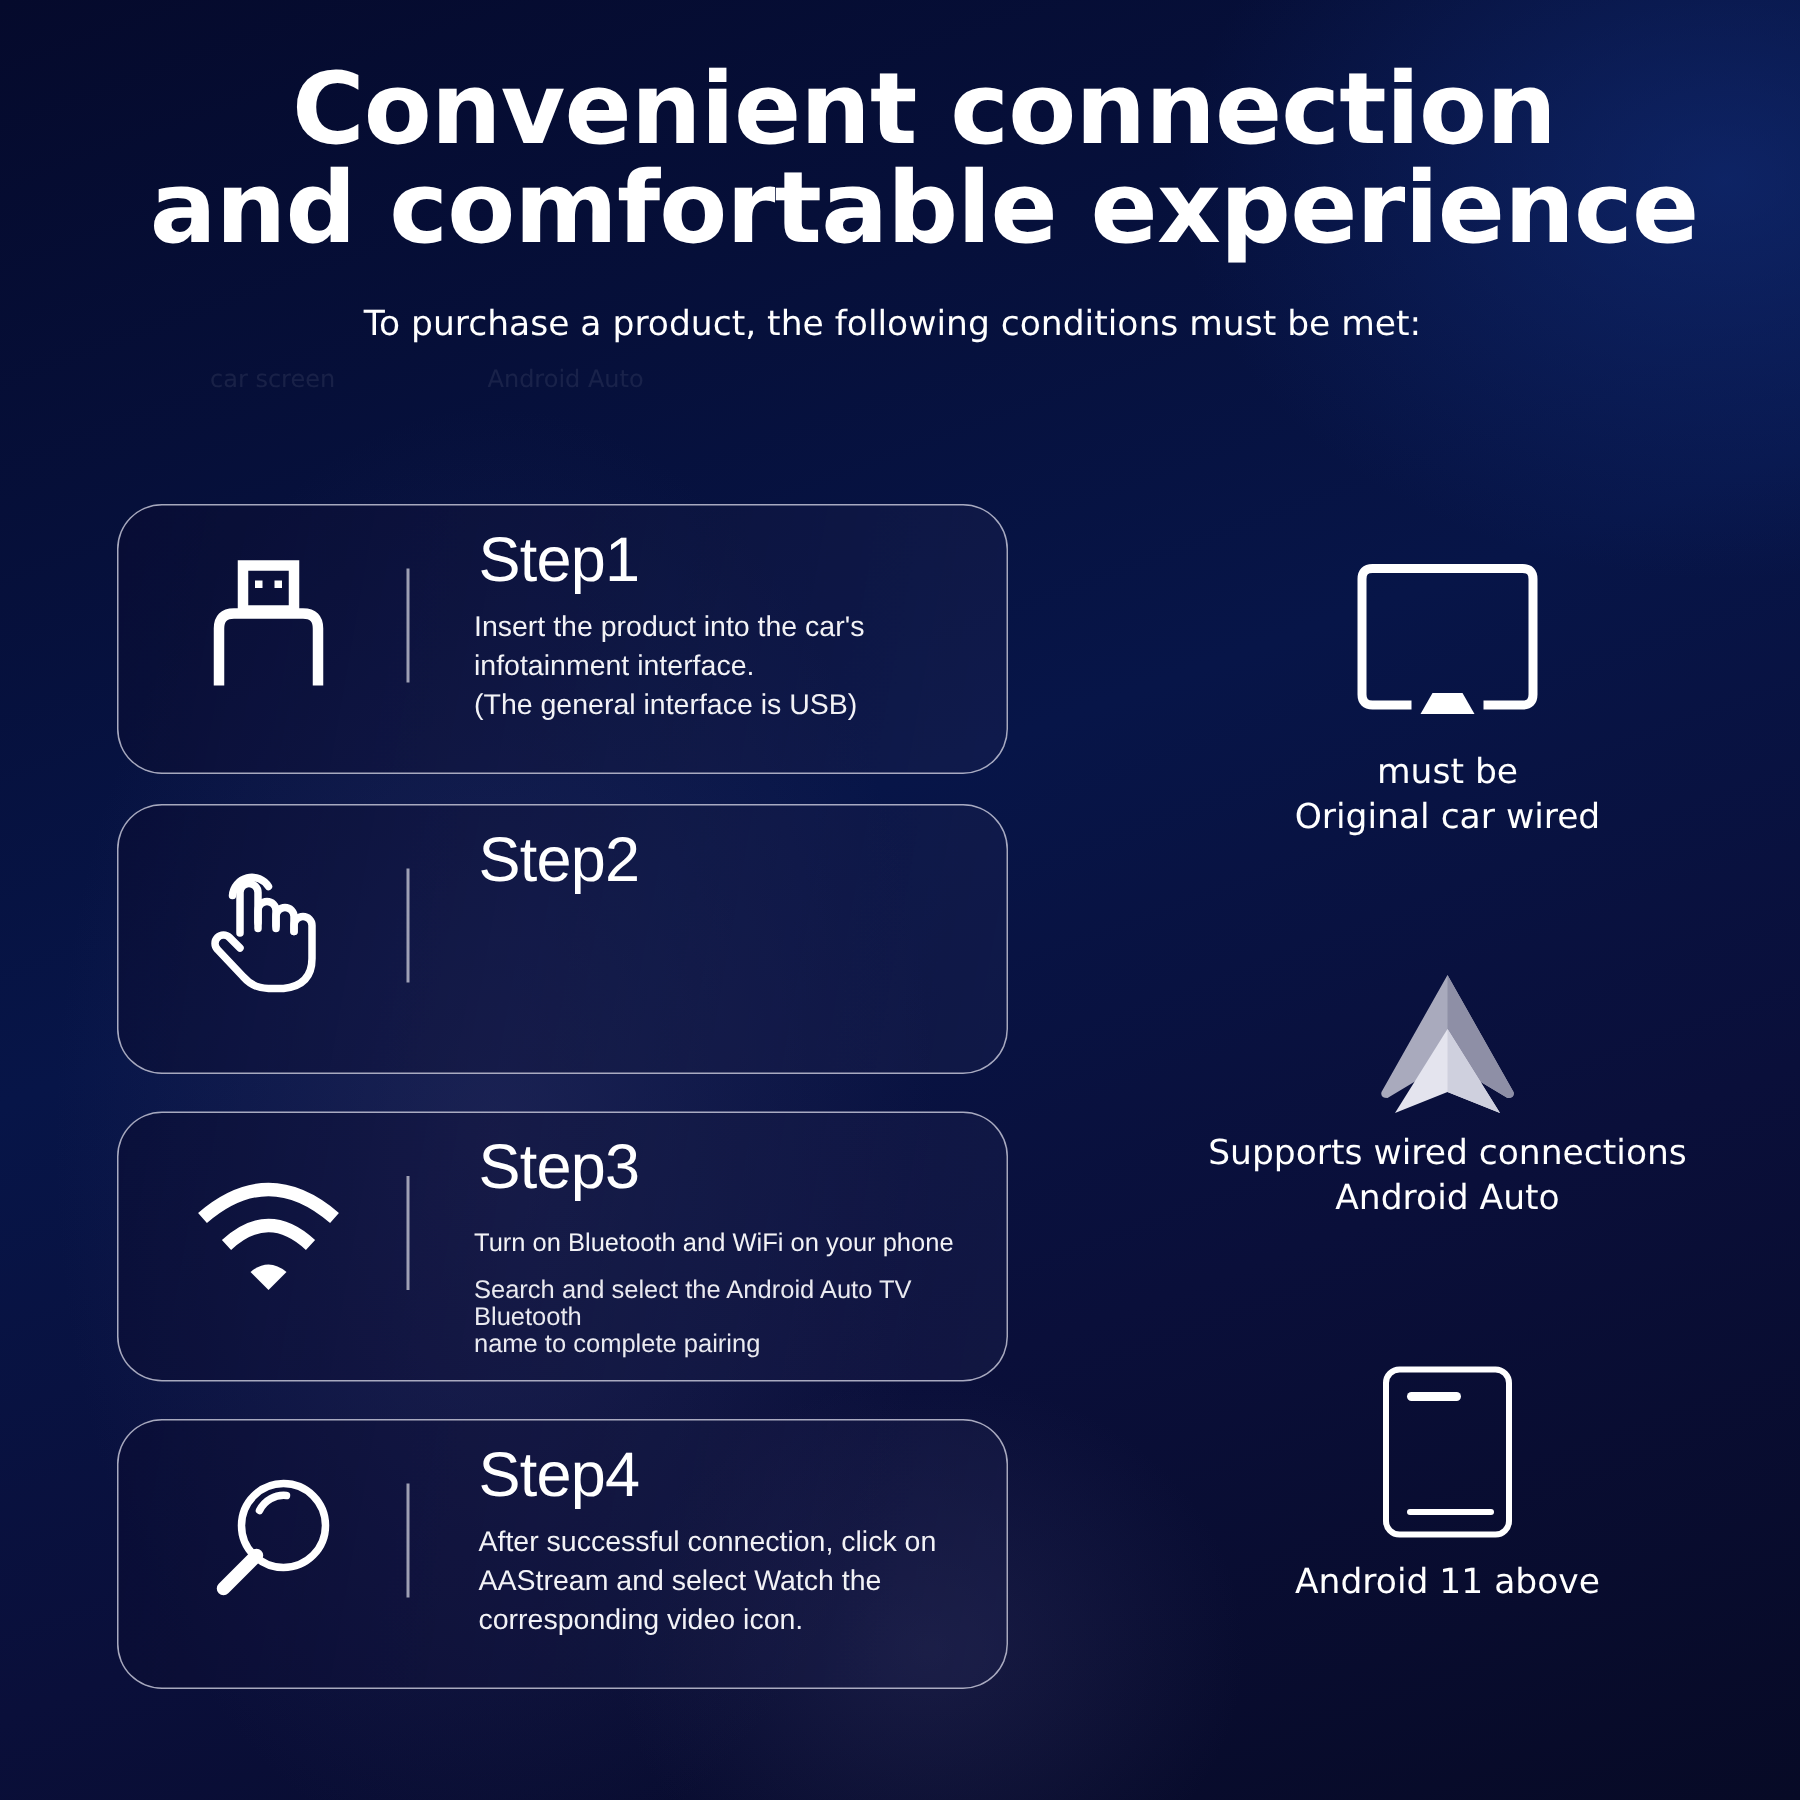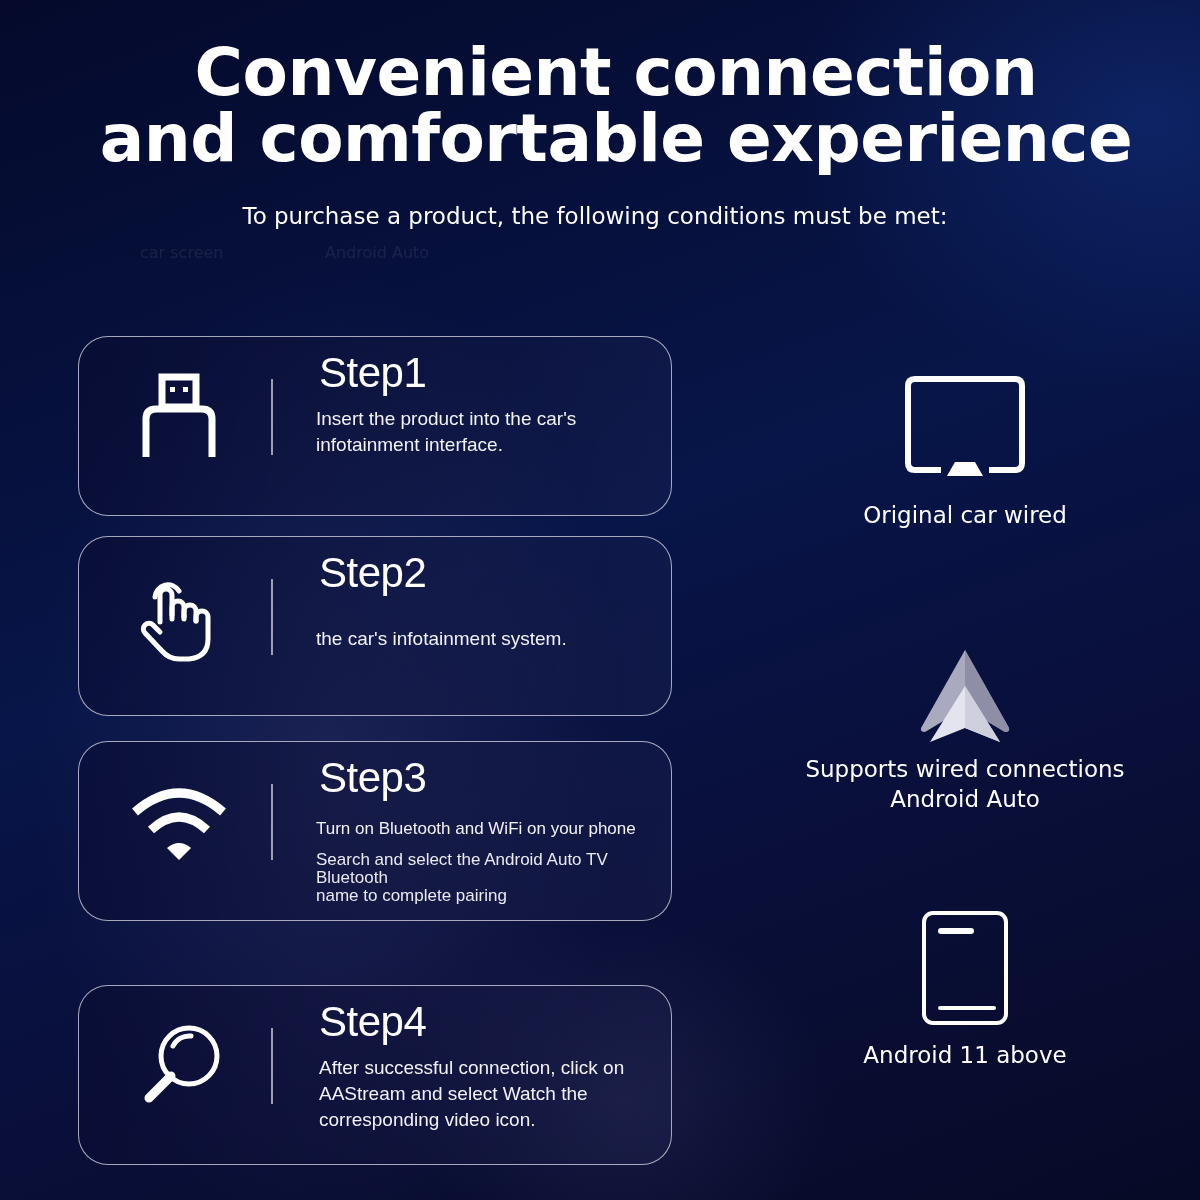--- a/index.html
+++ b/index.html
@@ -72,60 +72,60 @@
       <rect x="41" y="20" width="5" height="5" fill="#fff"></rect>
       <rect x="54" y="20" width="5" height="5" fill="#fff"></rect>
       <path d="M17 90 V52 Q17 42 27 42 H73 Q83 42 83 52 V90" fill="none" stroke="#fff" stroke-width="7"></path>
     </svg>
   </div>
   <div class="divider"></div>
   <div class="step-title">Step1</div>
   <div class="desc" style="top:69px">
     <div>Insert the product into the car's</div>
     <div>infotainment interface.</div>
+    <div>(The general interface is USB)</div>
   </div>
 </div>
 
 <div class="step" style="top:536px">
   <div class="icon">
     <svg width="100" height="100" viewBox="0 0 100 100">
       <g fill="none" stroke="#fff" stroke-width="5" stroke-linecap="round" stroke-linejoin="round">
         <path d="M26 30 A13 13 0 0 1 50 24"></path>
         <path d="M31 55 V28 A6 6 0 0 1 43 28 V52"></path>
         <path d="M43 48 V40 A6 6 0 0 1 55 40 V52"></path>
         <path d="M55 50 V44 A6 6 0 0 1 67 44 V54"></path>
         <path d="M67 54 V50 A6 6 0 0 1 79 50 V72 Q79 90 60 92 H50 Q40 92 33 84 L16 66 A5 5 0 0 1 24 58 L31 65"></path>
       </g>
     </svg>
   </div>
   <div class="divider"></div>
   <div class="step-title">Step2</div>
   <div class="desc" style="top:89px">
-    <div>the car's infotainment system.</div>
   </div>
 </div>
 
 <div class="step" style="top:741px">
   <div class="icon">
     <svg width="100" height="100" viewBox="0 0 100 100">
       <path d="M50 88 L38 76 Q50 66 62 76 Z" fill="#fff"></path>
       <path d="M22 58 Q50 32 78 58" fill="none" stroke="#fff" stroke-width="9"></path>
       <path d="M6 40 Q50 2 94 40" fill="none" stroke="#fff" stroke-width="9"></path>
     </svg>
   </div>
   <div class="divider"></div>
   <div class="step-title">Step3</div>
   <div class="desc" style="top:74px; font-size:17px">Turn on Bluetooth and WiFi on your phone</div>
   <div class="desc-small" style="top:109px">
     <div>Search and select the Android Auto TV Bluetooth</div>
     <div>name to complete pairing</div>
   </div>
 </div>
 
-<div class="step" style="top:985px">
+<div class="step" style="top:946px">
   <div class="icon">
     <svg width="100" height="100" viewBox="0 0 100 100">
       <circle cx="60" cy="40" r="28" fill="none" stroke="#fff" stroke-width="5"></circle>
       <path d="M44 30 A18 18 0 0 1 62 20" fill="none" stroke="#fff" stroke-width="5" stroke-linecap="round"></path>
       <path d="M42 60 L20 82" stroke="#fff" stroke-width="9" stroke-linecap="round"></path>
     </svg>
   </div>
   <div class="divider"></div>
   <div class="step-title">Step4</div>
   <div class="desc" style="top:69px; left:240px">
@@ -136,20 +136,21 @@
 </div>
 
 <div class="req" style="top:376px">
   <div style="height:124px">
     <svg width="124" height="100" viewBox="0 0 124 100">
       <path d="M38 94 H12 Q5 94 5 87 V10 Q5 3 12 3 H112 Q119 3 119 10 V87 Q119 94 112 94 H86" fill="none" stroke="#fff" stroke-width="6"></path>
       <path d="M44 100 L52 86 H72 L80 100 Z" fill="#fff"></path>
     </svg>
   </div>
   <div class="label">
+    <div>must be</div>
     <div>Original car wired</div>
   </div>
 </div>
 
 <div class="req" style="top:648px">
   <div style="height:106px">
     <svg width="100" height="100" viewBox="0 0 100 100">
       <path d="M50 2 L94 80 Q95 84 90 84 L50 60 L10 84 Q5 84 6 80 Z" fill="#a9aabd"></path>
       <path d="M50 2 L94 80 Q95 84 90 84 L50 60 Z" fill="#8e8fa6"></path>
       <path d="M50 38 L85 94 L50 80 L15 94 Z" fill="#e4e4ee"></path>

